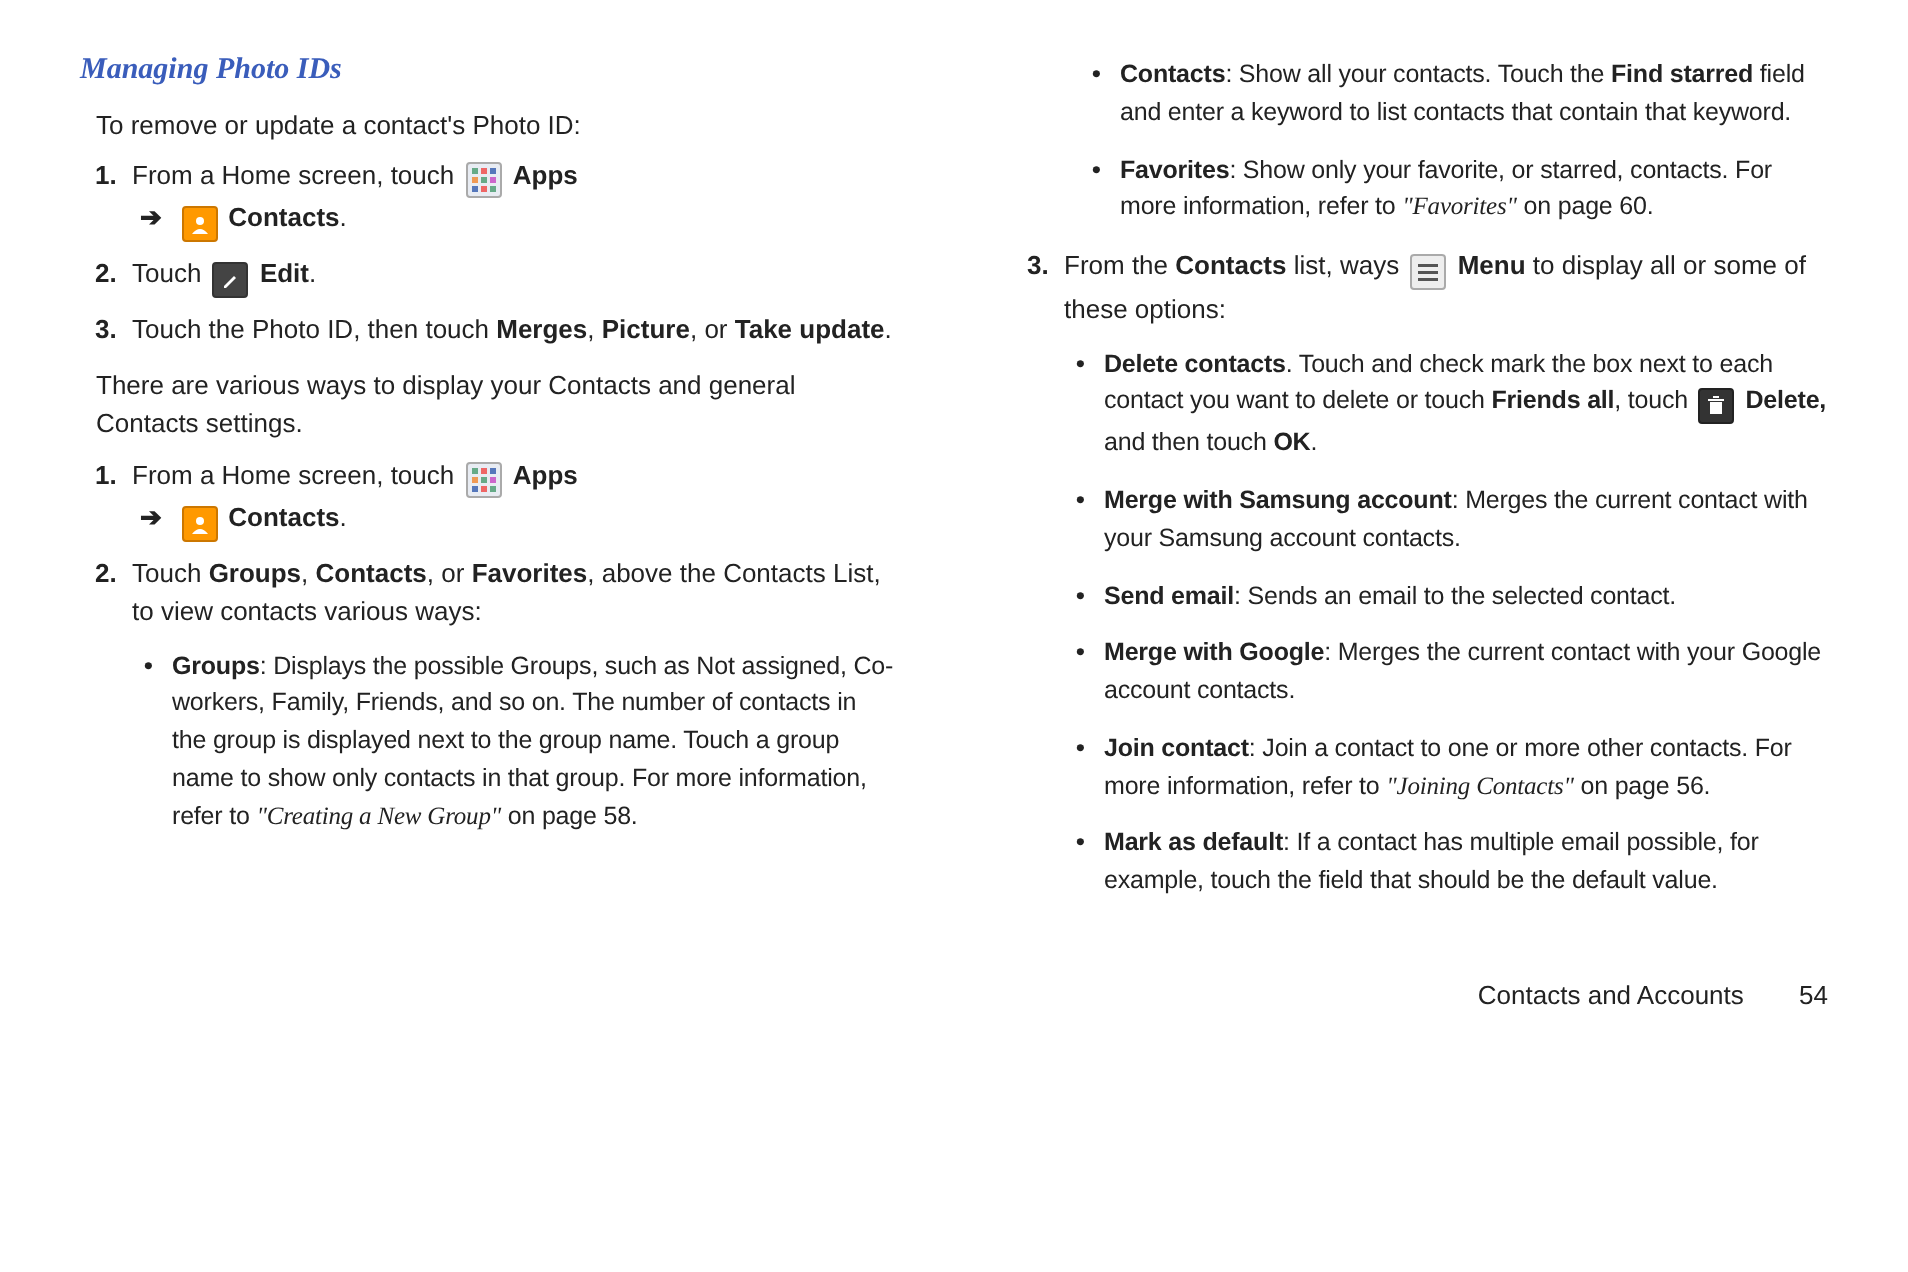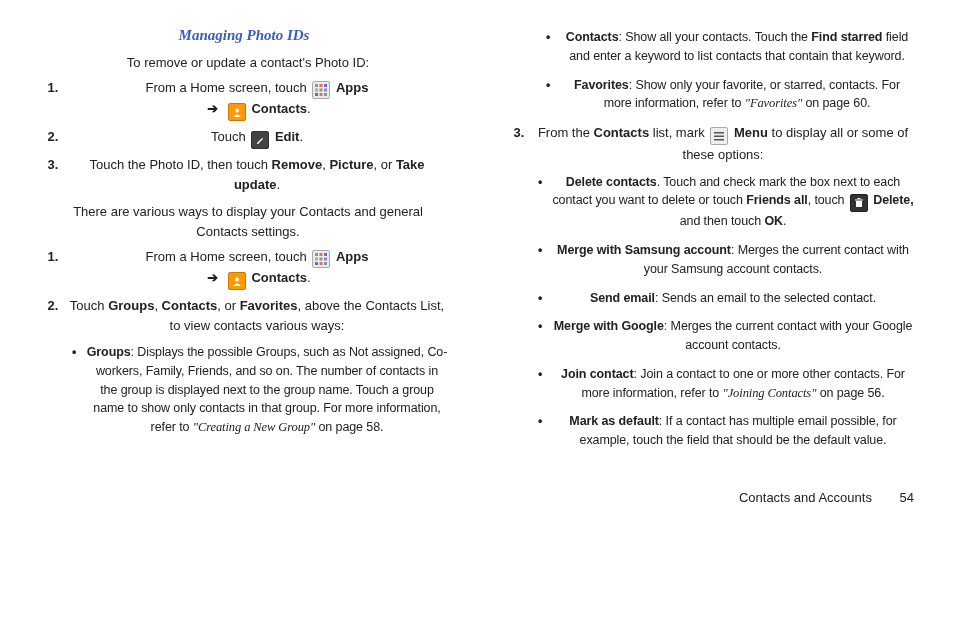--- a/index.html
+++ b/index.html
@@ -7,21 +7,20 @@
     padding: 20px 40px 20px 40px;
     font-family: Arial, Helvetica, sans-serif;
     font-size: 13px;
     color: #222;
     width: 874px;
     line-height: 1.5;
   }
   .columns {
     display: flex;
     gap: 58px;
-    text-align: center;
   }
   .col {
     flex: 1;
     min-width: 0;
   }
   h3.section-title {
     color: #3a5dbb;
     font-style: italic;
     font-weight: bold;
     font-size: 15px;
@@ -151,21 +150,21 @@
       <li>
         <span>Touch </span>
         <span class="icon-box icon-edit">
             <svg width="10" height="10">
               <path d="M2 8 L7 3 L8 4 L3 9 L2 9 Z" fill="#fff"></path>
             </svg>
           </span>
         <span class="bold">Edit</span><span>.</span>
       </li>
       <li>
-        <span>Touch the Photo ID, then touch </span><span class="bold">Remove</span><span>, </span><span class="bold">Picture</span><span>, or </span><span class="bold">Take update</span><span>.</span>
+        <span>Touch the Photo ID, then touch </span><span class="bold">Merges</span><span>, </span><span class="bold">Picture</span><span>, or </span><span class="bold">Take update</span><span>.</span>
       </li>
     </ol>
 
     <p class="intro">There are various ways to display your Contacts and general Contacts settings.</p>
 
     <ol class="steps">
       <li>
         <span>From a Home screen, touch </span>
         <span class="icon-box icon-apps">
             <svg width="12" height="12">
@@ -210,21 +209,21 @@
       <li>
         <span class="bold">Contacts</span><span>: Show all your contacts. Touch the </span><span class="bold">Find starred</span><span> field and enter a keyword to list contacts that contain that keyword.</span>
       </li>
       <li>
         <span class="bold">Favorites</span><span>: Show only your favorite, or starred, contacts. For more information, refer to </span><span class="italic-ref">"Favorites"</span><span> on page 60.</span>
       </li>
     </ul>
 
     <ol class="steps" start="3">
       <li>
-        <span>From the </span><span class="bold">Contacts</span><span> list, mark </span>
+        <span>From the </span><span class="bold">Contacts</span><span> list, ways </span>
         <span class="icon-box icon-menu">
             <svg width="12" height="10">
               <rect x="1" y="1" width="10" height="1.5" fill="#555"></rect>
               <rect x="1" y="4.5" width="10" height="1.5" fill="#555"></rect>
               <rect x="1" y="8" width="10" height="1.5" fill="#555"></rect>
             </svg>
           </span>
         <span class="bold">Menu</span><span> to display all or some of these options:</span>
 
         <ul class="bullets">

